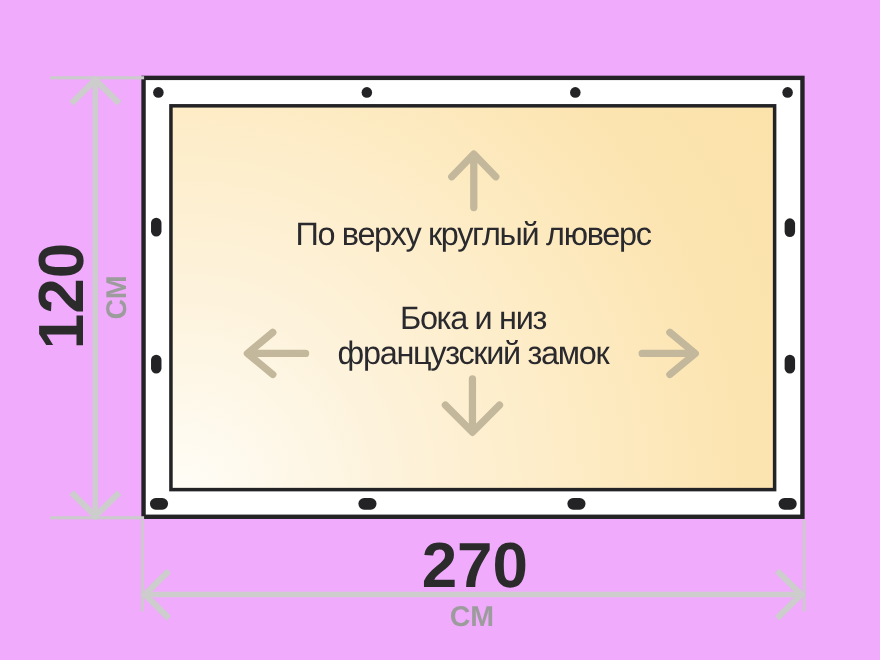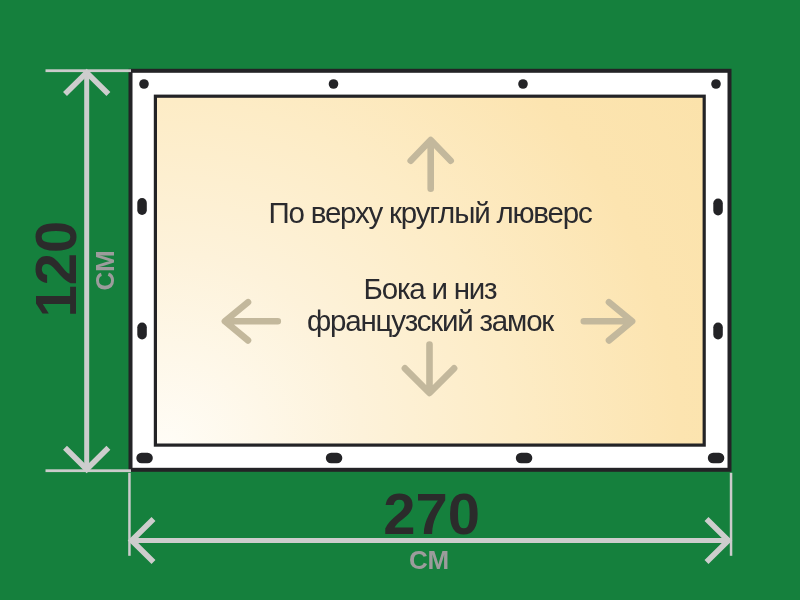--- a/index.html
+++ b/index.html
@@ -1,16 +1,16 @@
 <!DOCTYPE html>
 <html><head>
 <meta charset="utf-8">
 <style>
   html,body{margin:0;padding:0;background:#ffffff;}
-  .stage{position:relative;width:800px;height:600px;overflow:hidden;background:#15803d;
+  .stage{position:relative;width:800px;height:600px;overflow:hidden;background:#f0abfc;
          font-family:"Liberation Sans", sans-serif;}
 </style>
 </head>
 <body>
 <div class="stage">
 <svg width="800" height="600" viewBox="0 0 800 600" xmlns="http://www.w3.org/2000/svg">
   <defs>
     <radialGradient id="tarp" gradientUnits="userSpaceOnUse" cx="165" cy="450" r="660">
       <stop offset="0" stop-color="#fffdf7"></stop>
       <stop offset="0.30" stop-color="#fdf2da"></stop>

